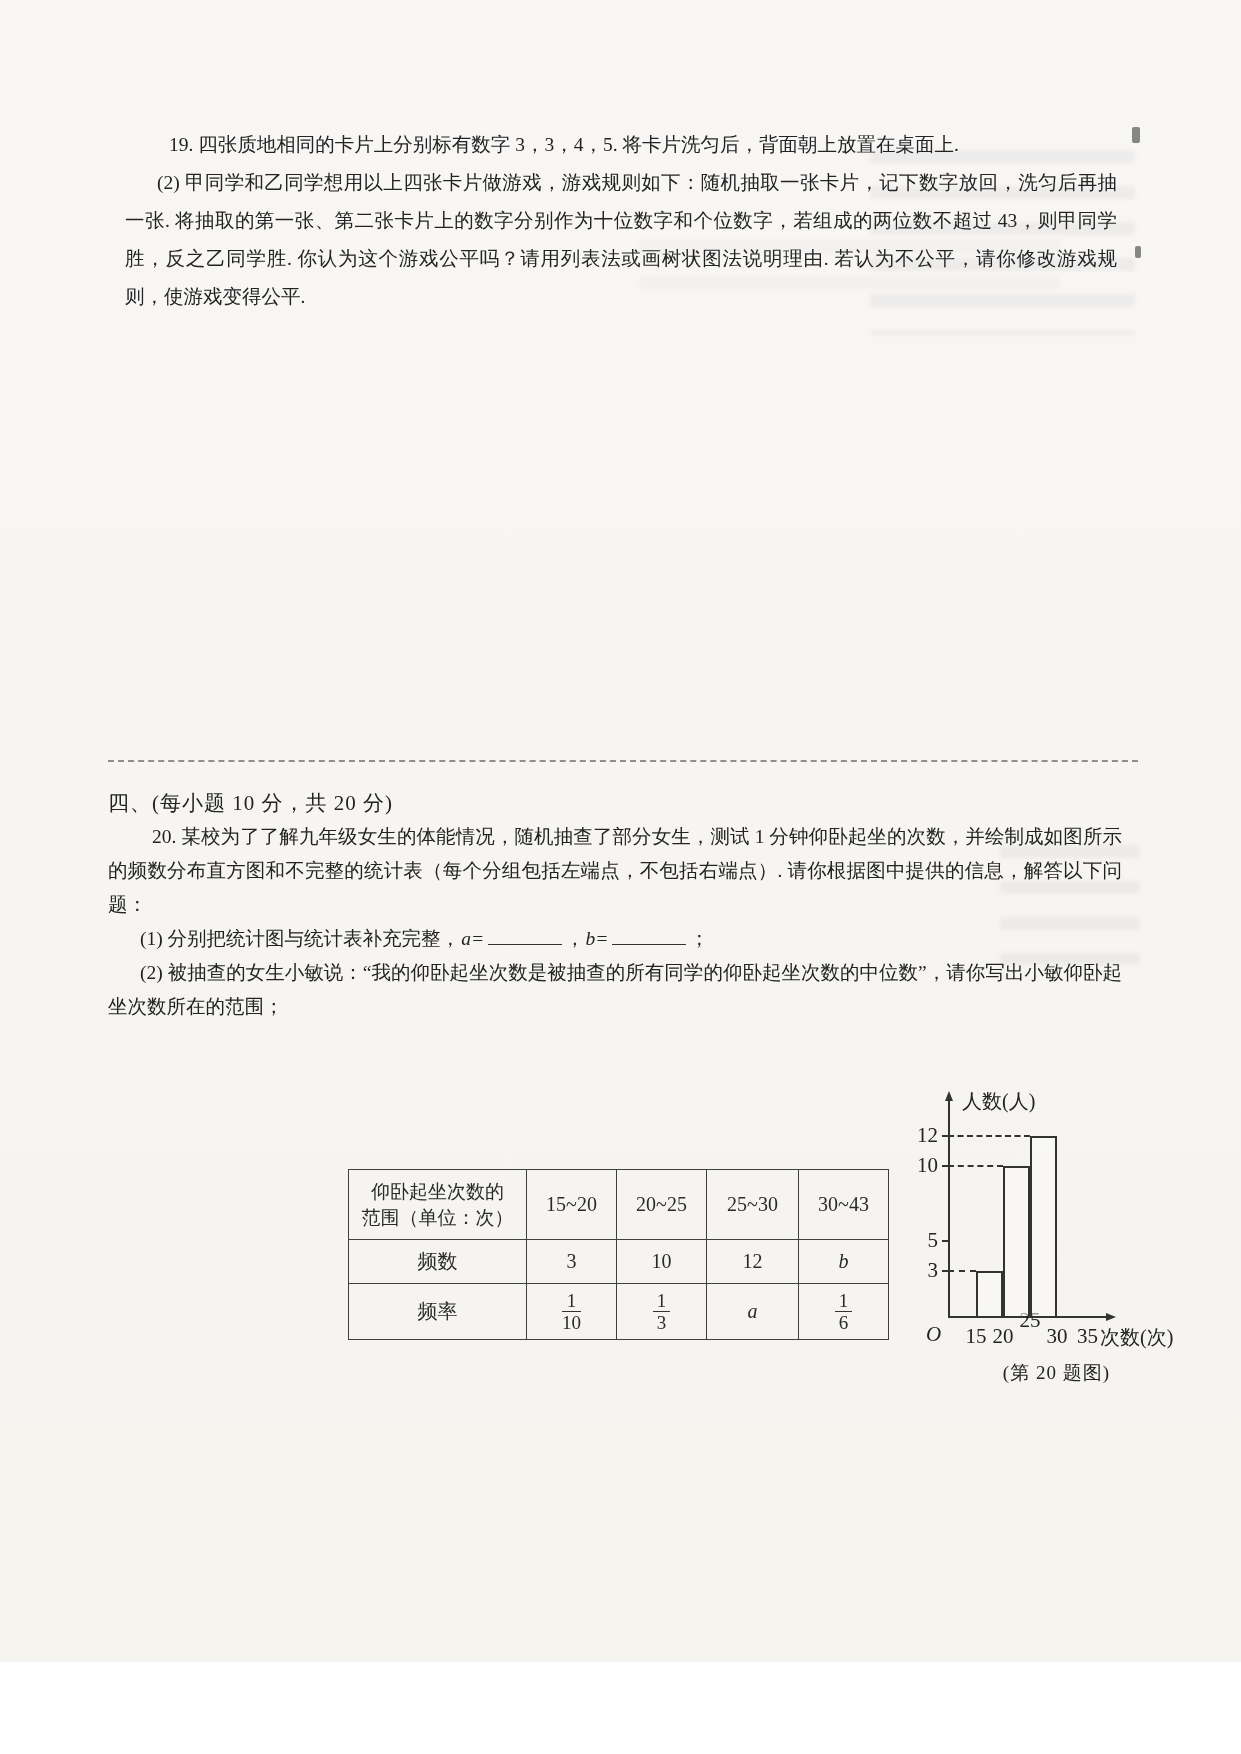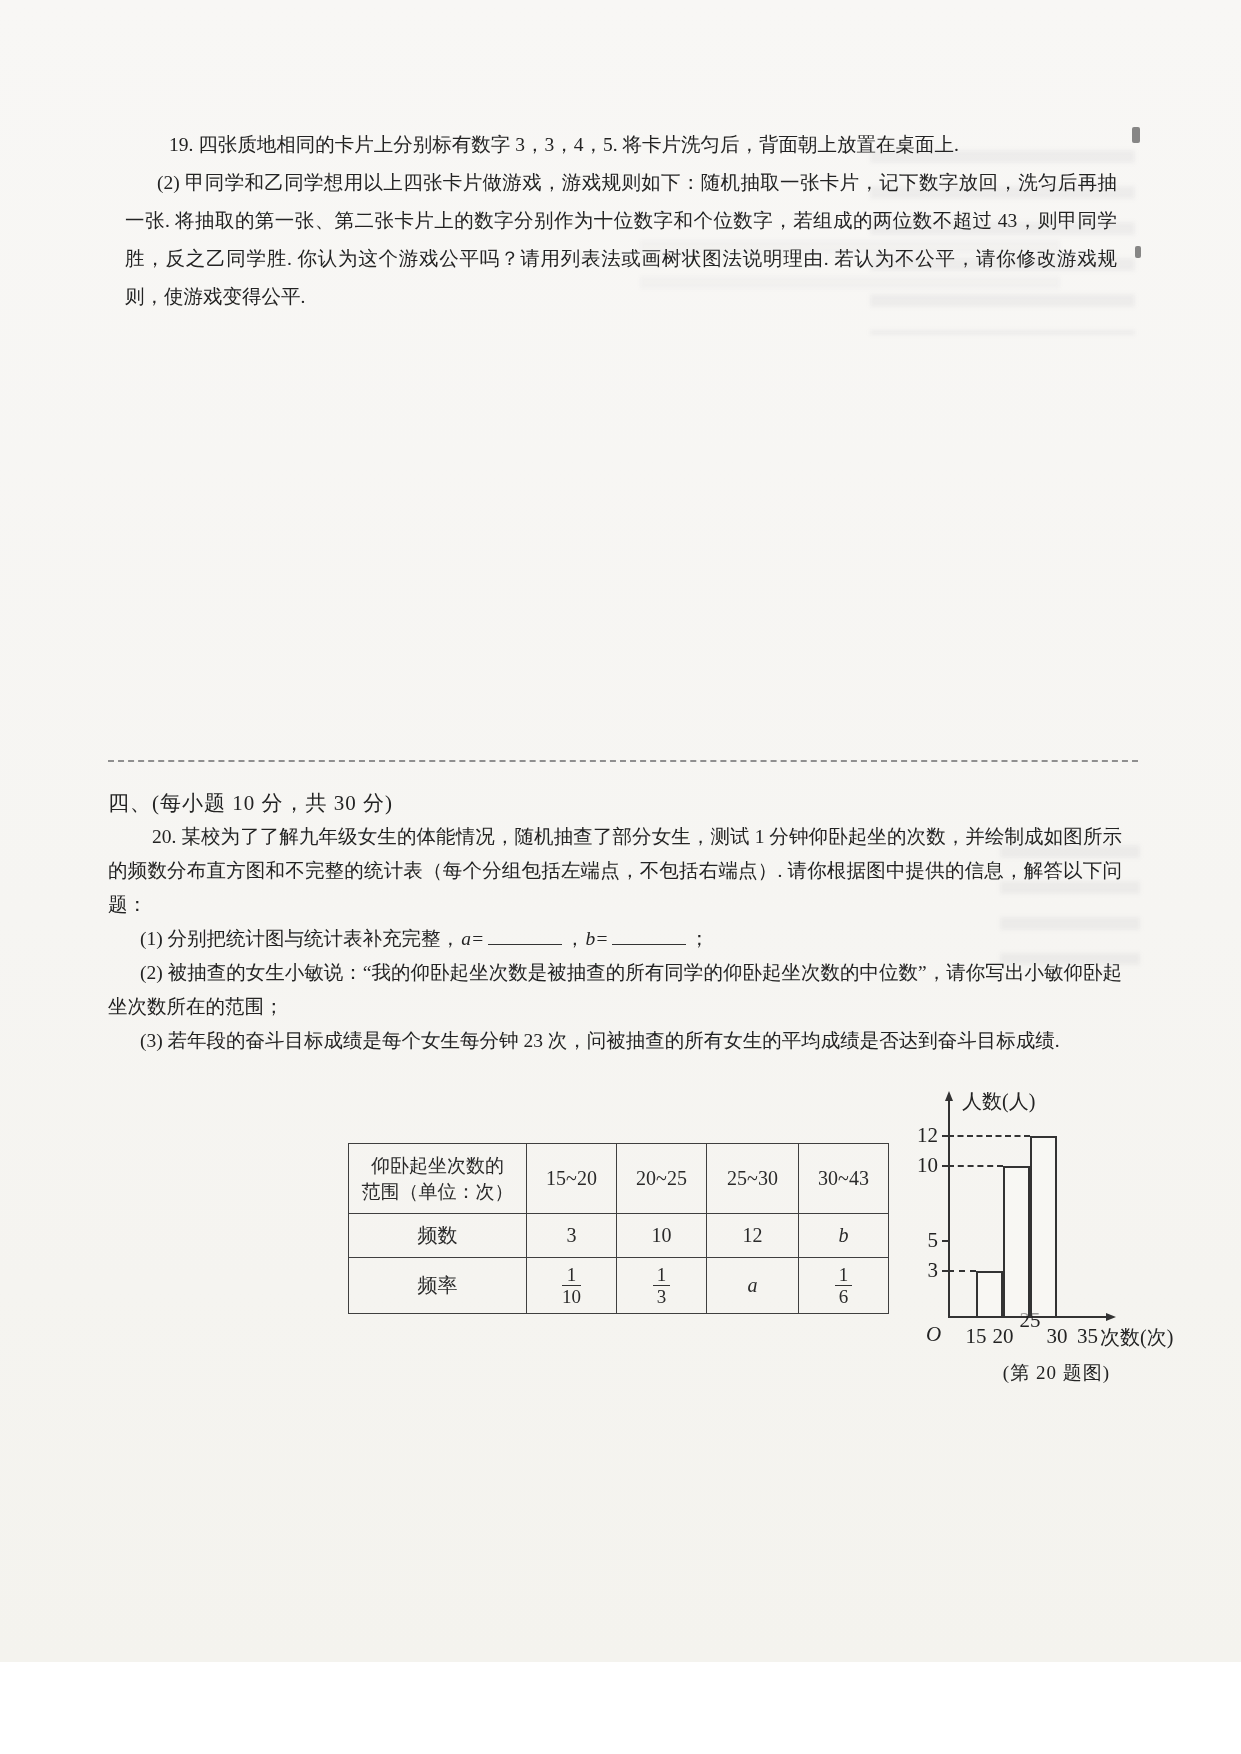--- a/index.html
+++ b/index.html
@@ -27,21 +27,21 @@
   .blank{
     display:inline-block;width:74px;height:1em;
     border-bottom:1.6px solid #333;margin:0 3px;vertical-align:baseline;
   }
   .divider{
     position:absolute;left:108px;top:760px;width:1030px;height:0;
     border-top:2px dashed #8f8f8f;
   }
   
   .stat-table{
-    position:absolute;left:348px;top:1143px;
+    position:absolute;left:348px;top:1169px;
     border-collapse:collapse;table-layout:fixed;
     font-size:20px;text-align:center;color:#2a2a2a;
   }
   .stat-table td{
     border:1.8px solid #3f3f3f;padding:0 4px;vertical-align:middle;
   }
   .stat-table .hcol{font-size:19px;line-height:26px;}
   .frac{display:inline-block;text-align:center;vertical-align:middle;line-height:1.12;font-size:19px;}
   .frac .num{display:block;border-bottom:1.5px solid #333;padding:0 4px;}
   .frac .den{display:block;}
@@ -71,25 +71,24 @@
   <div class="smudge" style="left:1135px;top:246px;width:6px;height:12px;"></div>
 
   <div class="q19">
     <p class="indent2">19. 四张质地相同的卡片上分别标有数字 3，3，4，5. 将卡片洗匀后，背面朝上放置在桌面上.</p>
     <p class="indent1">(2) 甲同学和乙同学想用以上四张卡片做游戏，游戏规则如下：随机抽取一张卡片，记下数字放回，洗匀后再抽一张. 将抽取的第一张、第二张卡片上的数字分别作为十位数字和个位数字，若组成的两位数不超过 43，则甲同学胜，反之乙同学胜. 你认为这个游戏公平吗？请用列表法或画树状图法说明理由. 若认为不公平，请你修改游戏规则，使游戏变得公平.</p>
   </div>
 
   <div class="divider"></div>
 
   <div class="q20">
-    <p class="section-head">四、(每小题 10 分，共 30 分)</p>
+    <p class="section-head">四、(每小题 10 分，共 20 分)</p>
     <p class="indent2">20. 某校为了了解九年级女生的体能情况，随机抽查了部分女生，测试 1 分钟仰卧起坐的次数，并绘制成如图所示的频数分布直方图和不完整的统计表（每个分组包括左端点，不包括右端点）. 请你根据图中提供的信息，解答以下问题：</p>
     <p class="indent1"><span>(1) 分别把统计图与统计表补充完整，</span><span class="var">a=</span><span class="blank"></span><span>，</span><span class="var">b=</span><span class="blank"></span><span>；</span></p>
     <p class="indent1">(2) 被抽查的女生小敏说：“我的仰卧起坐次数是被抽查的所有同学的仰卧起坐次数的中位数”，请你写出小敏仰卧起坐次数所在的范围；</p>
-    <p class="indent1">(3) 若年段的奋斗目标成绩是每个女生每分钟 23 次，问被抽查的所有女生的平均成绩是否达到奋斗目标成绩.</p>
   </div>
 
   <table class="stat-table">
     <colgroup>
       <col style="width:178px;">
         <col style="width:90px;">
         <col style="width:90px;">
         <col style="width:92px;">
         <col style="width:90px;">
     </colgroup>

